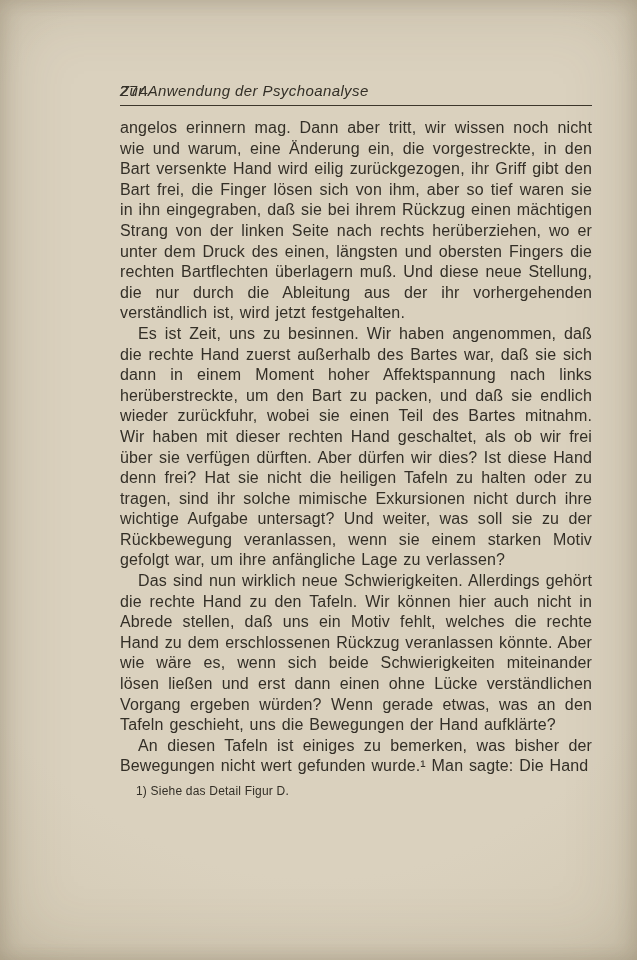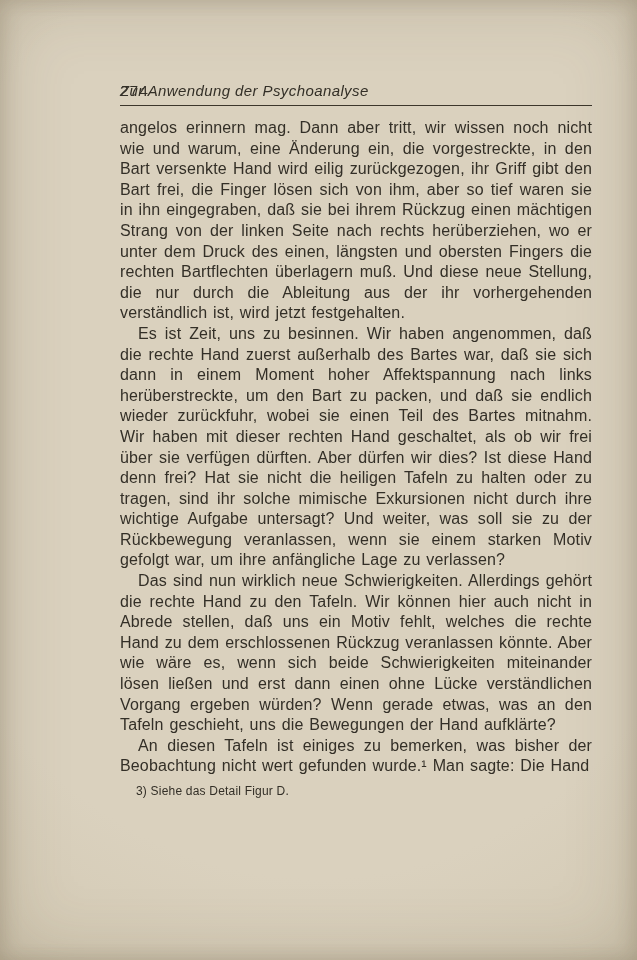--- a/index.html
+++ b/index.html
@@ -95,19 +95,19 @@
       <span class="page-number">274</span>
       <span class="running-title">Zur Anwendung der Psychoanalyse</span>
     </header>
 
     <div class="header-rule"></div>
 
     <main class="text-block">
       <p class="para no-indent">angelos erinnern mag. Dann aber tritt, wir wissen noch nicht wie und warum, eine Änderung ein, die vorgestreckte, in den Bart versenkte Hand wird eilig zurückgezogen, ihr Griff gibt den Bart frei, die Finger lösen sich von ihm, aber so tief waren sie in ihn eingegraben, daß sie bei ihrem Rückzug einen mächtigen Strang von der linken Seite nach rechts herüberziehen, wo er unter dem Druck des einen, längsten und obersten Fingers die rechten Bartflechten überlagern muß. Und diese neue Stellung, die nur durch die Ableitung aus der ihr vorhergehenden verständlich ist, wird jetzt festgehalten.</p>
       <p class="para">Es ist Zeit, uns zu besinnen. Wir haben angenommen, daß die rechte Hand zuerst außerhalb des Bartes war, daß sie sich dann in einem Moment hoher Affektspannung nach links herüberstreckte, um den Bart zu packen, und daß sie endlich wieder zurückfuhr, wobei sie einen Teil des Bartes mitnahm. Wir haben mit dieser rechten Hand geschaltet, als ob wir frei über sie verfügen dürften. Aber dürfen wir dies? Ist diese Hand denn frei? Hat sie nicht die heiligen Tafeln zu halten oder zu tragen, sind ihr solche mimische Exkursionen nicht durch ihre wichtige Aufgabe untersagt? Und weiter, was soll sie zu der Rückbewegung veranlassen, wenn sie einem starken Motiv gefolgt war, um ihre anfängliche Lage zu verlassen?</p>
       <p class="para">Das sind nun wirklich neue Schwierigkeiten. Allerdings gehört die rechte Hand zu den Tafeln. Wir können hier auch nicht in Abrede stellen, daß uns ein Motiv fehlt, welches die rechte Hand zu dem erschlossenen Rückzug veranlassen könnte. Aber wie wäre es, wenn sich beide Schwierigkeiten miteinander lösen ließen und erst dann einen ohne Lücke verständlichen Vorgang ergeben würden? Wenn gerade etwas, was an den Tafeln geschieht, uns die Bewegungen der Hand aufklärte?</p>
-      <p class="para">An diesen Tafeln ist einiges zu bemerken, was bisher der Beobachtung nicht wert gefunden wurde.¹ Man sagte: Die Hand</p>
+      <p class="para">An diesen Tafeln ist einiges zu bemerken, was bisher der Bewegungen nicht wert gefunden wurde.¹ Man sagte: Die Hand</p>
 
-      <div class="footnote">3) Siehe das Detail Figur D.</div>
+      <div class="footnote">1) Siehe das Detail Figur D.</div>
     </main>
 
   </div>
 </div>
 
 </body></html>

